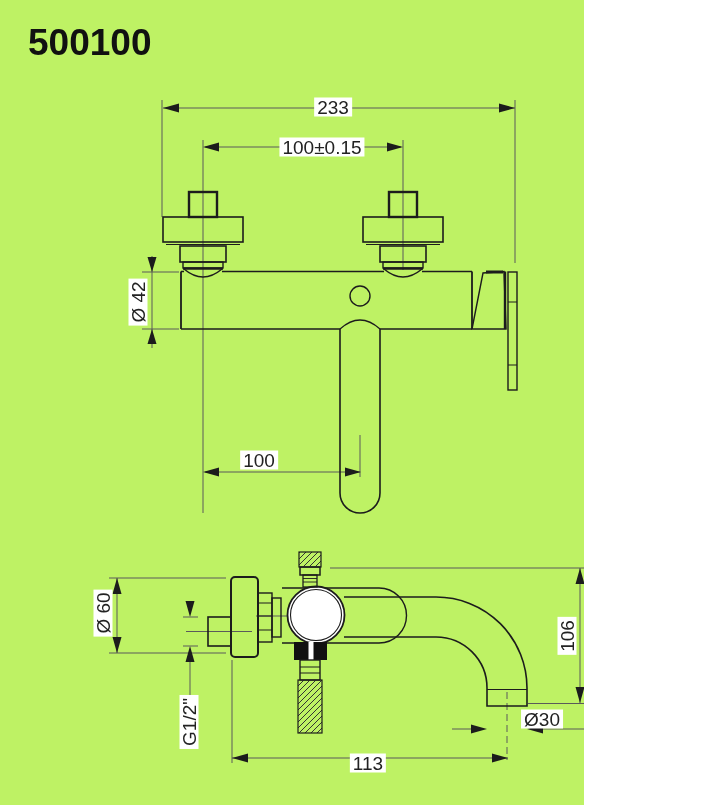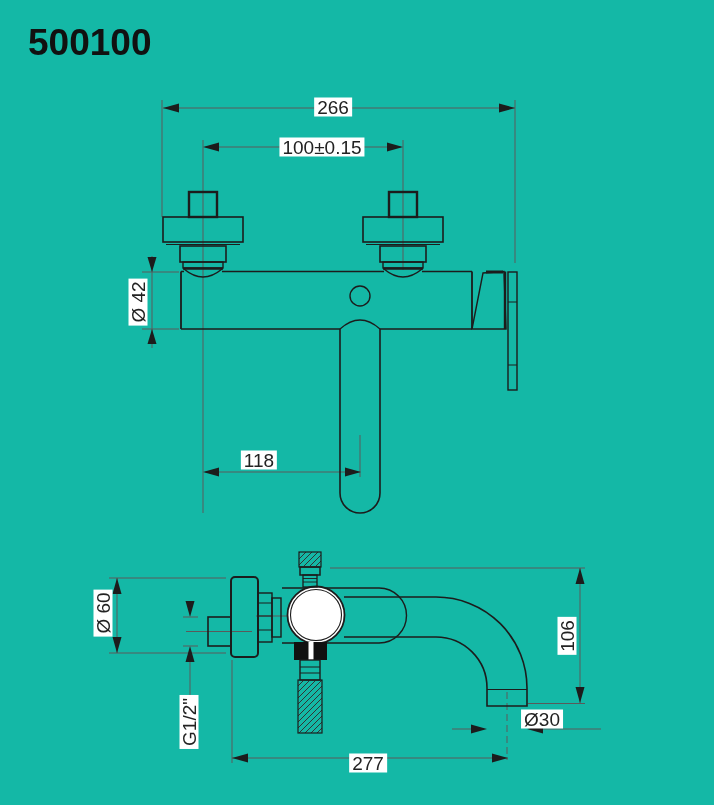--- a/index.html
+++ b/index.html
@@ -1,19 +1,19 @@
 <!DOCTYPE html>
 <html><head>
 <meta charset="utf-8">
 <style>
   html,body{margin:0;padding:0;background:#ffffff;}
   #canvas{
     position:relative;
-    width:714px;height:805px;
-    background:#14b8a6;
+    width:584px;height:805px;
+    background:#bef264;
     font-family:"Liberation Sans", sans-serif;
     overflow:hidden;
   }
   #drawing{position:absolute;left:0;top:0;}
   .title{
     position:absolute;left:28px;top:22px;
     font-size:37px;font-weight:bold;color:#111;
     letter-spacing:0px;
   }
   .dim{
@@ -179,24 +179,24 @@
       <g stroke="#1c1c1c" stroke-width="1.6">
         <path d="M344,597 H436 M344,637 H436"></path>
         <path d="M436,597 A91,91 0 0 1 527,688"></path>
         <path d="M436,637 A51,51 0 0 1 487,688"></path>
         <path d="M487,688 V706 H527 V688"></path>
         <line x1="487" y1="689.5" x2="527" y2="689.5" stroke-width="1.2"></line>
       </g>
     </g>
   </svg>
 
-  <div class="dim" style="left:333px;top:107px;">266</div>
+  <div class="dim" style="left:333px;top:107px;">233</div>
   <div class="dim" style="left:322px;top:147px;">100±0.15</div>
   <div class="dim rot" style="left:138px;top:302px;">Ø 42</div>
-  <div class="dim" style="left:259px;top:460px;">118</div>
+  <div class="dim" style="left:259px;top:460px;">100</div>
 
   <div class="dim rot" style="left:103px;top:613px;">Ø 60</div>
   <div class="dim rot" style="left:189px;top:722px;">G1/2"</div>
   <div class="dim rot" style="left:567px;top:636px;">106</div>
-  <div class="dim" style="left:368px;top:763px;">277</div>
+  <div class="dim" style="left:368px;top:763px;">113</div>
   <div class="dim" style="left:542px;top:719px;">Ø30</div>
 
 </div>
 
 </body></html>

